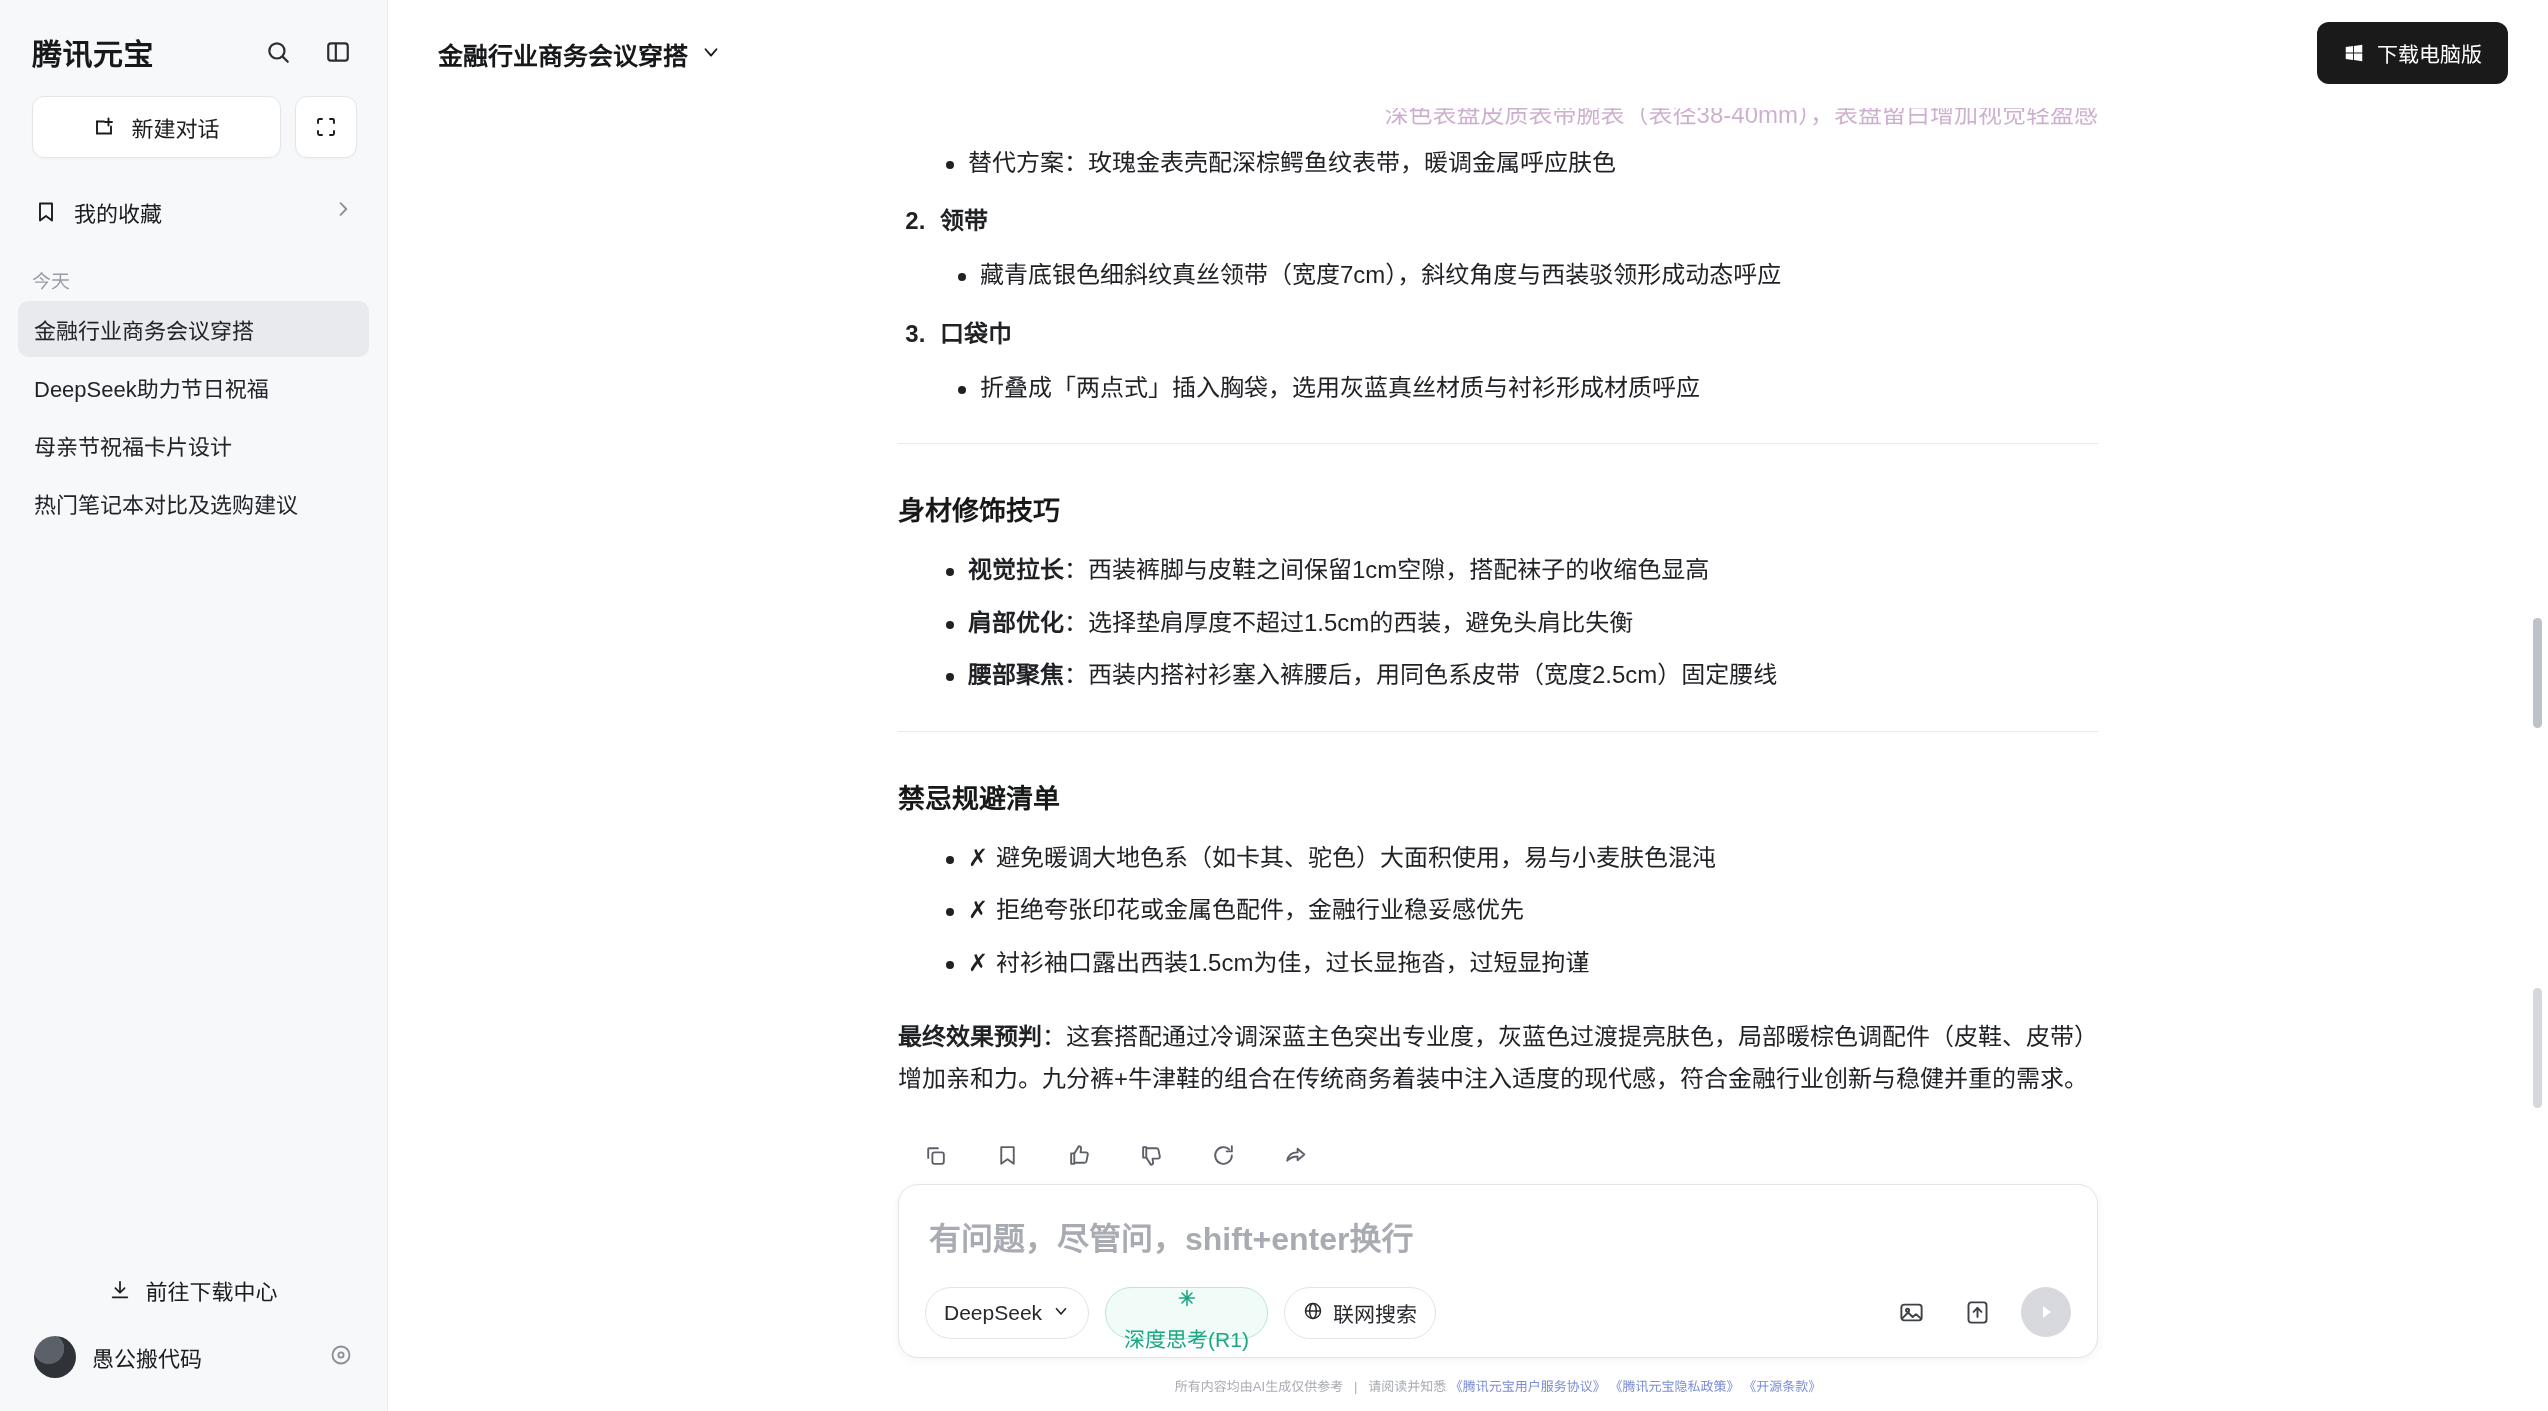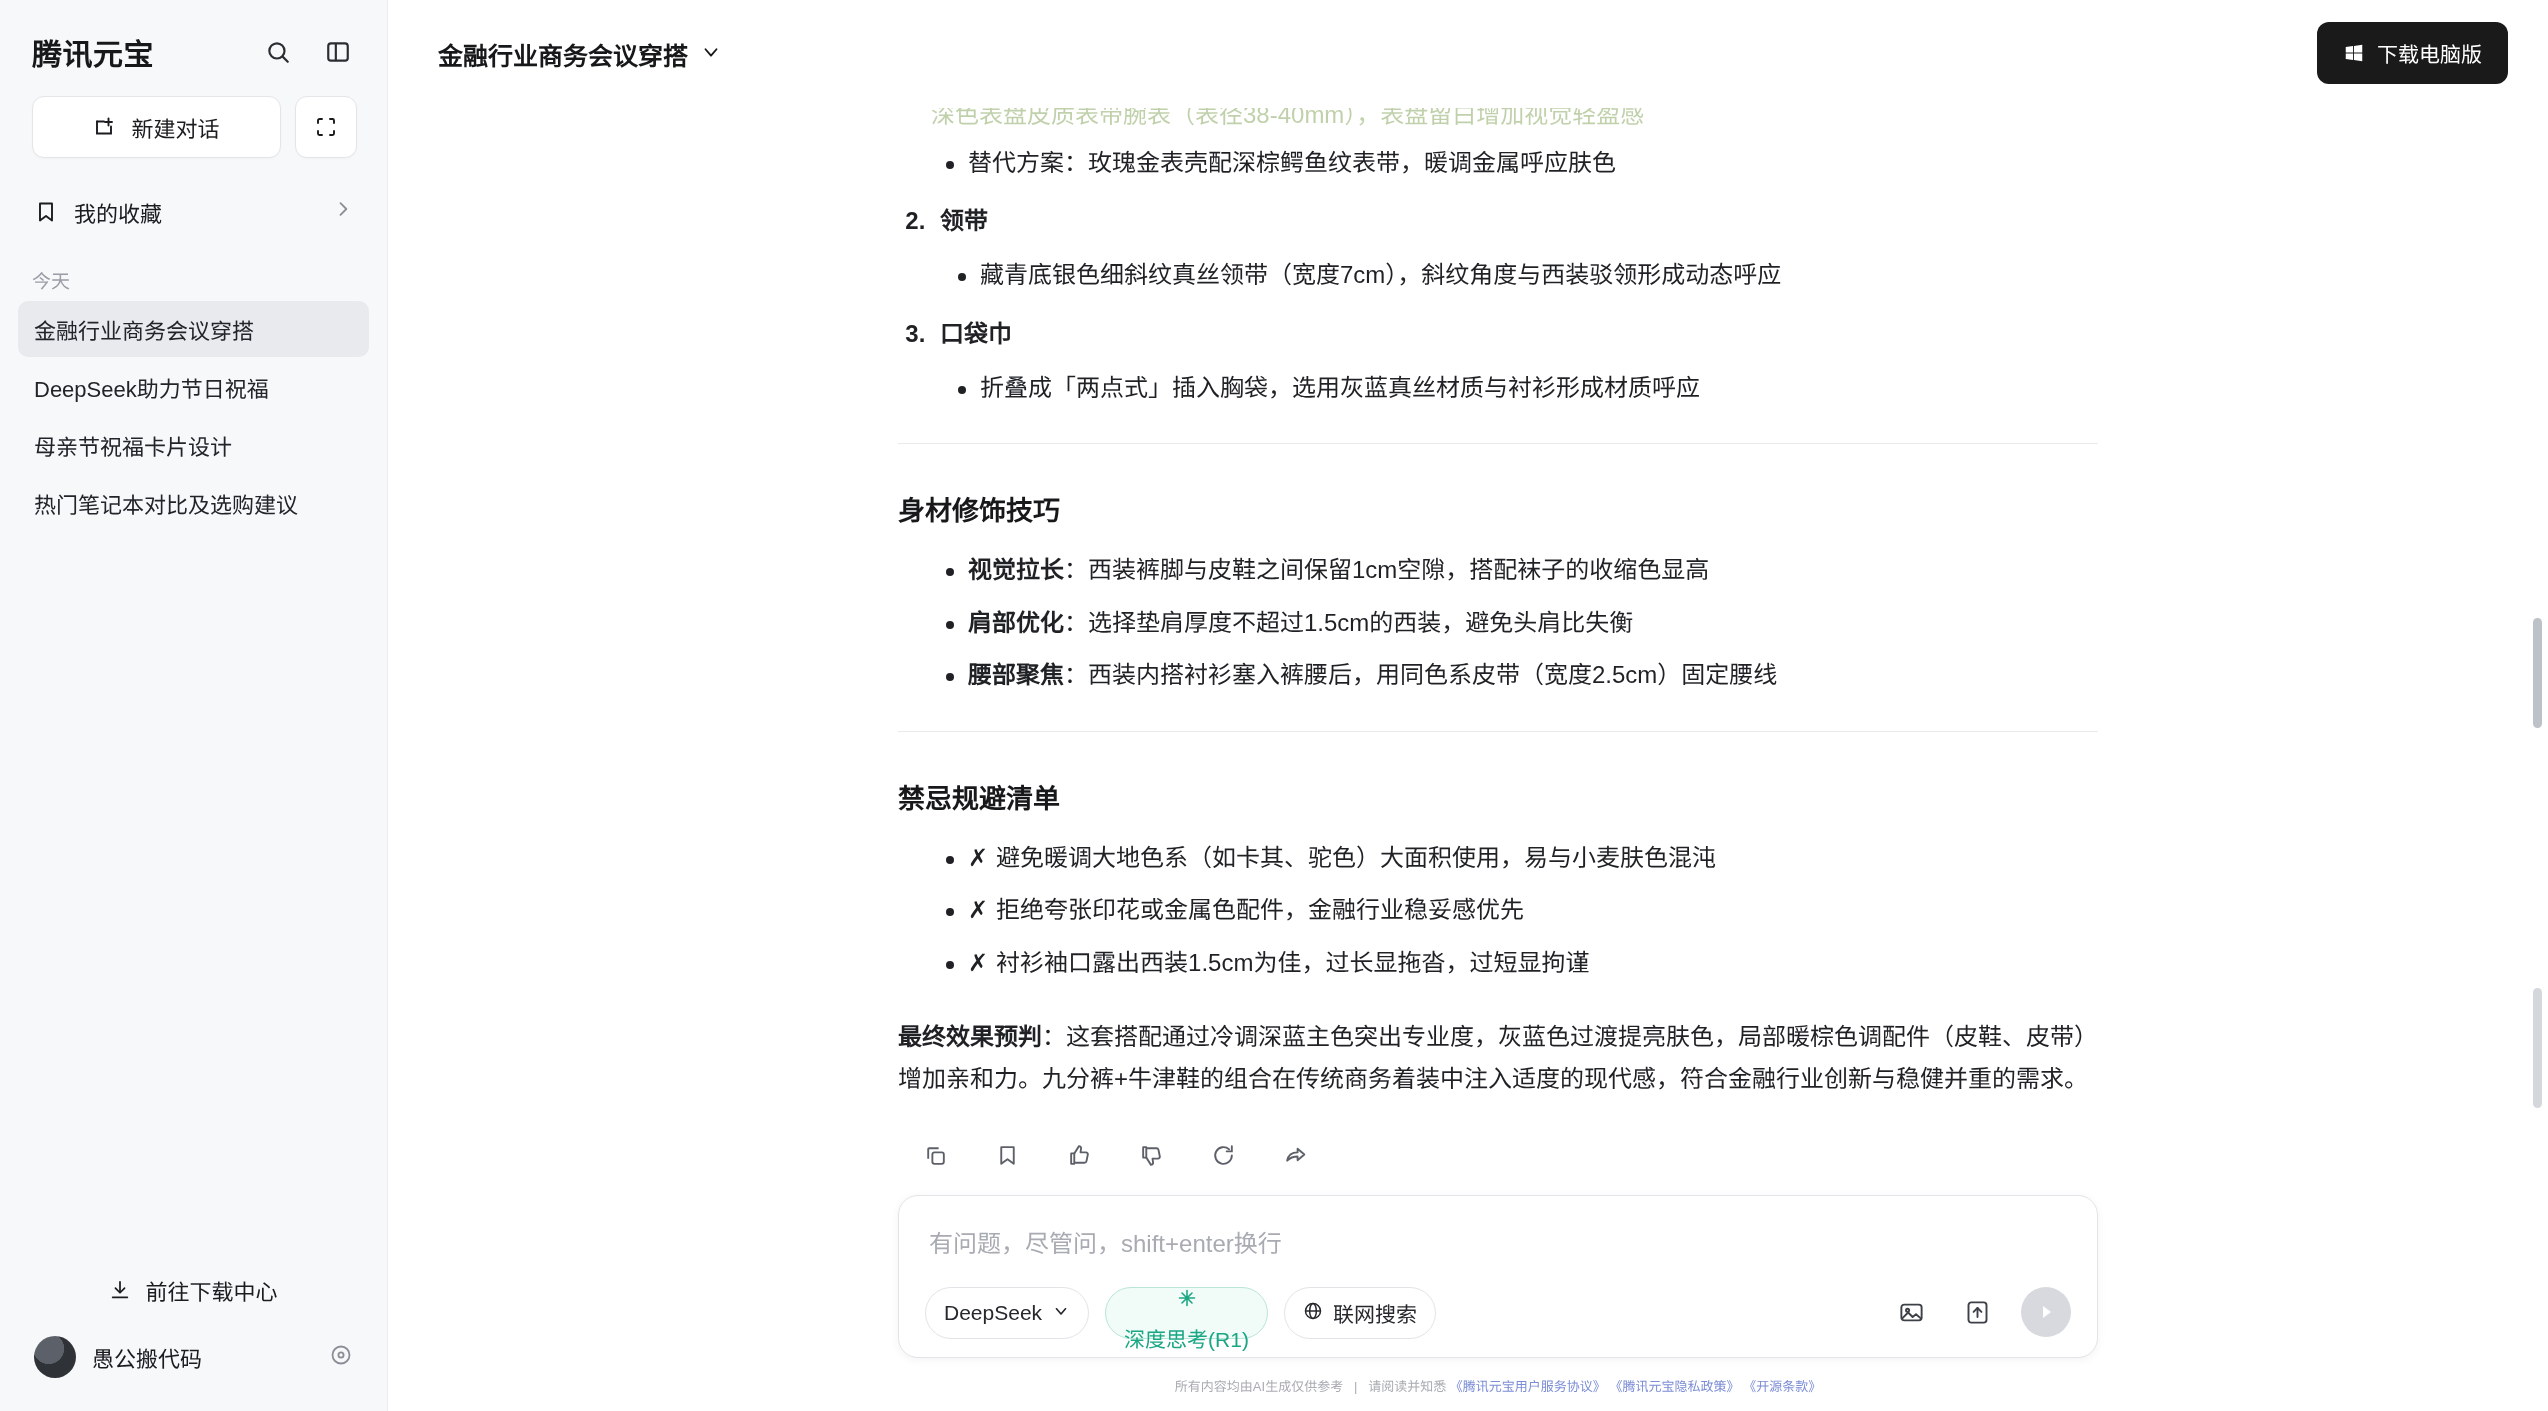--- a/index.html
+++ b/index.html
@@ -194,27 +194,28 @@
   .content {
     width: 1200px;
     margin: 0 auto;
     padding-top: 0;
     position: relative;
     left: 30px;
   }
 
   .msg-body { font-size: 24px; line-height: 1.75; color: #1f2125; }
   .clipped-line {
-    color: #4d7c0f;
+    color: #701a75;
     opacity: 0.35;
     height: 22px;
     overflow: hidden;
     font-size: 24px;
     line-height: 0.6;
     margin-left: 33px;
+    text-align: right;
   }
   ul.bullets { list-style: none; margin: 0 0 0 42px; padding: 0; }
   ul.bullets > li {
     position: relative;
     padding-left: 28px;
     margin: 14px 0;
     font-size: 24px;
     line-height: 1.6;
   }
   ul.bullets > li::before {
@@ -274,25 +275,26 @@
   }
   .composer {
     width: 1200px;
     border: 1px solid #e3e4e8;
     border-radius: 20px;
     background: #fff;
     box-shadow: 0 2px 10px rgba(16,24,40,0.05);
     padding: 22px 26px 18px 26px;
   }
   .composer-input {
-    font-size: 24px;
+    font-size: 32px;
     color: #a8abb2;
     padding: 6px 4px 28px 4px;
     min-height: 56px;
     cursor: text;
+    font-weight: bold;
   }
   .composer-tools {
     display: flex;
     align-items: flex-start;
     gap: 16px;
   }
   .pill {
     height: 52px;
     border: 1px solid #e3e4e8;
     border-radius: 26px;

